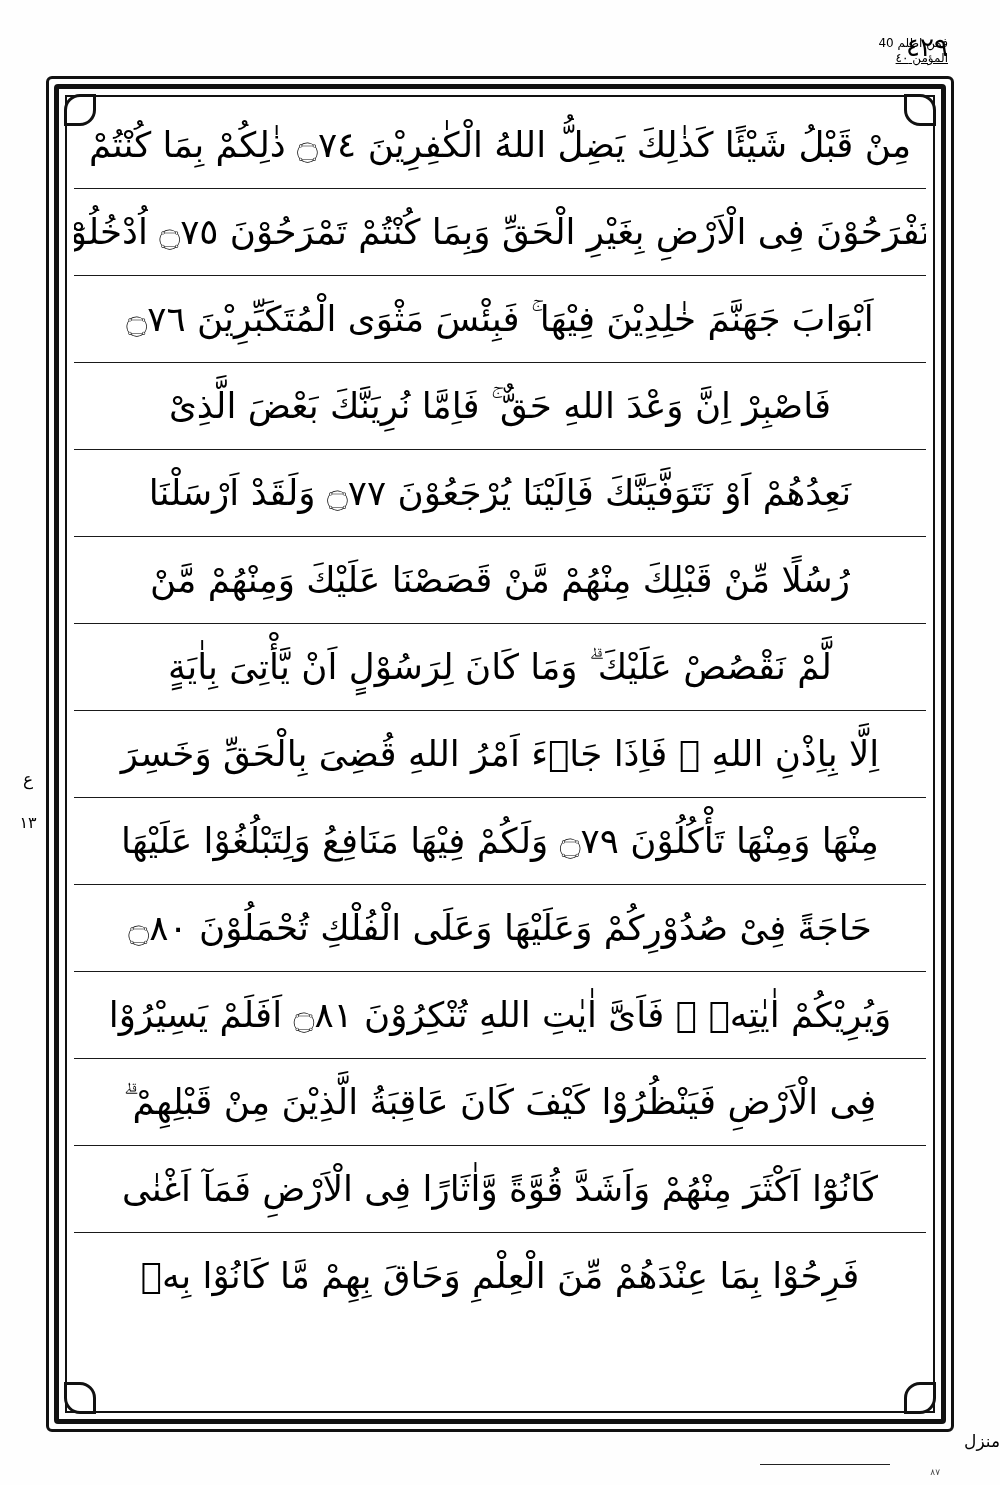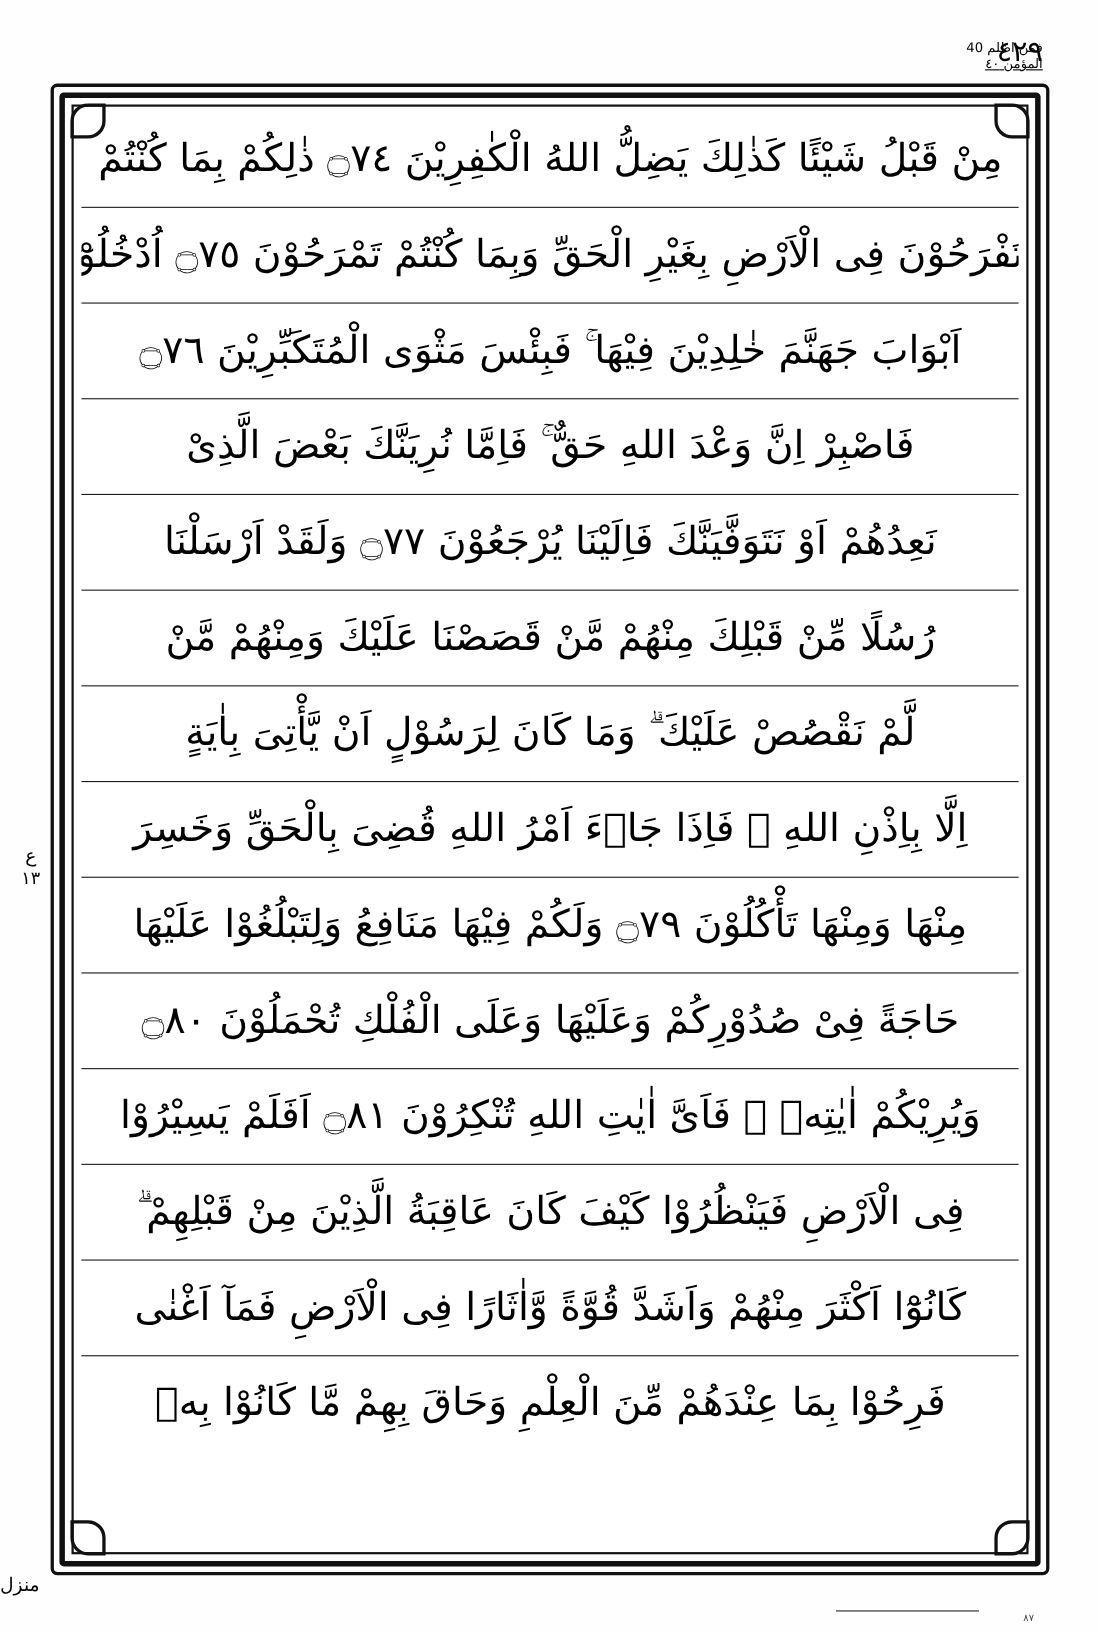--- a/index.html
+++ b/index.html
@@ -138,29 +138,29 @@
   .side-mark {
     position: absolute;
     left: 14px;
     width: 28px;
     text-align: center;
     font-size: 15px;
     line-height: 1.15;
     direction: rtl;
   }
   .side-mark .sm-glyph { display: block; font-size: 17px; }
-  .side-mark .sm-num { display: block; font-size: 16px; }
+  .side-mark .sm-num { display: block; font-size: 16px; margin-top: 24px; }
 
   
   .footer {
     position: absolute;
     left: 0;
     right: 0;
     bottom: 34px;
-    text-align: left;
+    text-align: right;
   }
   .footer .f-label {
     font-size: 17px;
     letter-spacing: 1px;
   }
   .footer-rule {
     position: absolute;
     right: 110px;
     bottom: 20px;
     width: 130px;

